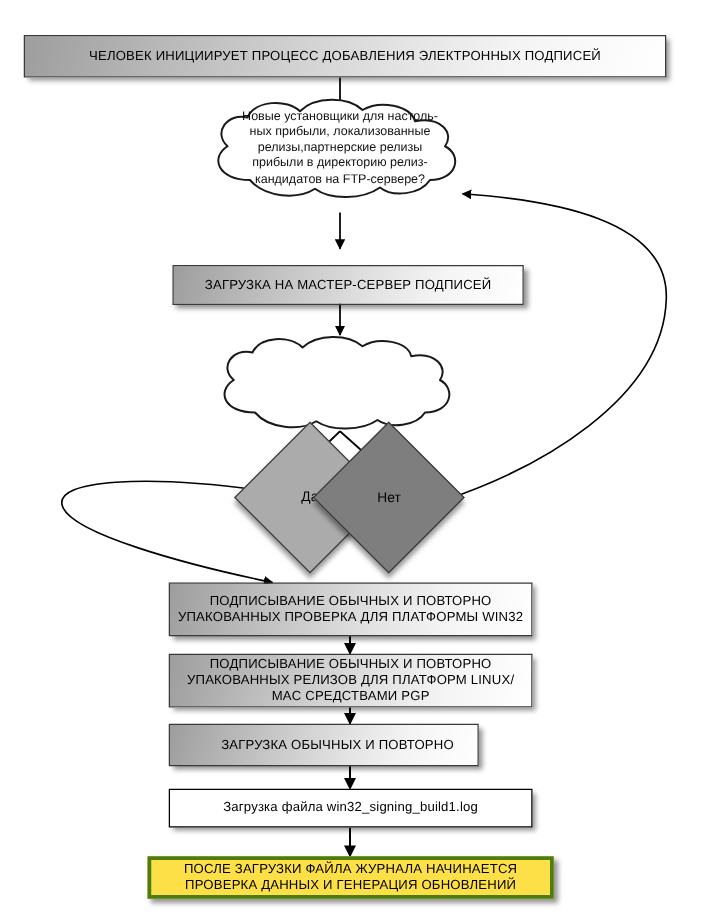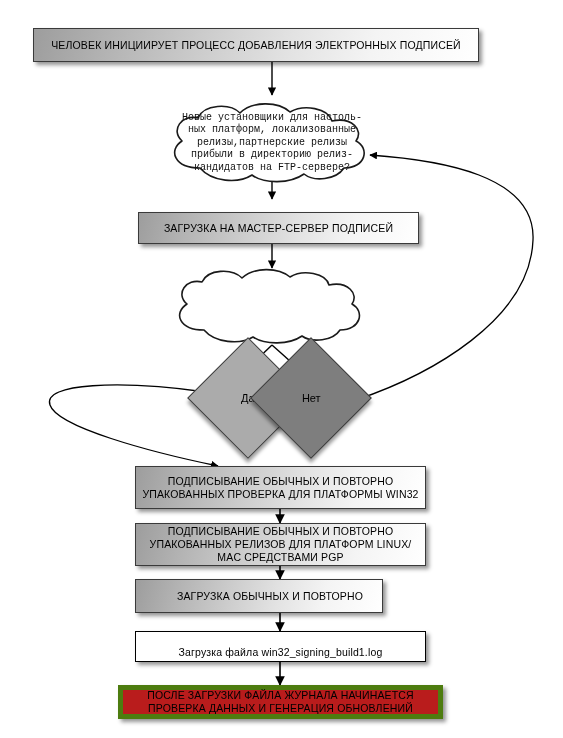--- a/index.html
+++ b/index.html
@@ -40,28 +40,27 @@
                 #e3e3e3 58%,
                 #f4f4f4 76%,
                 #ffffff 100%);
     box-shadow: 3px 3px 4px rgba(0,0,0,0.42);
     font-size: 10.5px;
     line-height: 13px;
     letter-spacing: 0.15px;
     padding: 2px 6px;
   }
   .proc.flat {
-    background: #b91c1c;
-    border: 5px solid #4d7c0f;
+    background: #fde047;
+    border: 3px solid #4d7c0f;
   }
   .proc.white {
     background: #ffffff;
     border: 1px solid #000;
     font-size: 10.5px;
-    align-items: flex-end;
   }
   .proc .txt { display: block; width: 100%; }
 
   
   .cloud {
     background: transparent;
     border: none;
     box-shadow: none;
   }
   .cloud .cloud-label {
@@ -126,37 +125,37 @@
 
   <line x1="280" y1="509" x2="280" y2="523" stroke="#000" stroke-width="1.6" marker-end="url(#arrow)"></line>
 
   <line x1="280" y1="566" x2="280" y2="579" stroke="#000" stroke-width="1.6" marker-end="url(#arrow)"></line>
 
   <line x1="280" y1="613" x2="280" y2="631" stroke="#000" stroke-width="1.6" marker-end="url(#arrow)"></line>
 
   <line x1="280" y1="662" x2="280" y2="685" stroke="#000" stroke-width="1.6" marker-end="url(#arrow)"></line>
 </svg>
 
-<div class="node proc" style="left:33px; top:28px; width:446px; height:34px;">
+<div class="node proc" style="left:19px; top:28px; width:514px; height:34px;">
   <span class="txt">ЧЕЛОВЕК ИНИЦИИРУЕТ ПРОЦЕСС ДОБАВЛЕНИЯ ЭЛЕКТРОННЫХ ПОДПИСЕЙ</span>
 </div>
 
-<div class="node cloud" style="left:160px; top:102px; width:224px; height:82px;font-family:Liberation Mono, monospace;">
+<div class="node cloud" style="left:160px; top:78px; width:224px; height:82px;">
   <svg class="cloudsvg" viewBox="0 0 224 82" preserveAspectRatio="none" xmlns="http://www.w3.org/2000/svg">
     <path d="M40,66 C14,66 8,48 22,39 C10,28 22,12 38,16
              C44,2 70,1 80,11 C92,-1 118,-1 130,10
              C144,2 168,6 172,19 C192,15 204,28 196,39
              C210,46 206,66 184,66
              C176,78 154,80 144,72
              C130,82 104,82 92,73
              C78,82 52,80 40,66 Z" fill="#ffffff" stroke="#1a1a1a" stroke-width="1.6" stroke-linejoin="round"></path>
   </svg>
   <div class="cloud-label">
     <span>Новые установщики для настоль-</span><br>
-    <span>ных платформ, локализованные</span><br>
+    <span>ных прибыли, локализованные</span><br>
     <span>релизы,партнерские релизы</span><br>
     <span>прибыли в директорию релиз-</span><br>
     <span>кандидатов на FTP-сервере?</span>
   </div>
 </div>
 
 <div class="node proc" style="left:138px; top:212px; width:281px; height:32px;">
   <span class="txt">ЗАГРУЗКА НА МАСТЕР-СЕРВЕР ПОДПИСЕЙ</span>
 </div>
 

